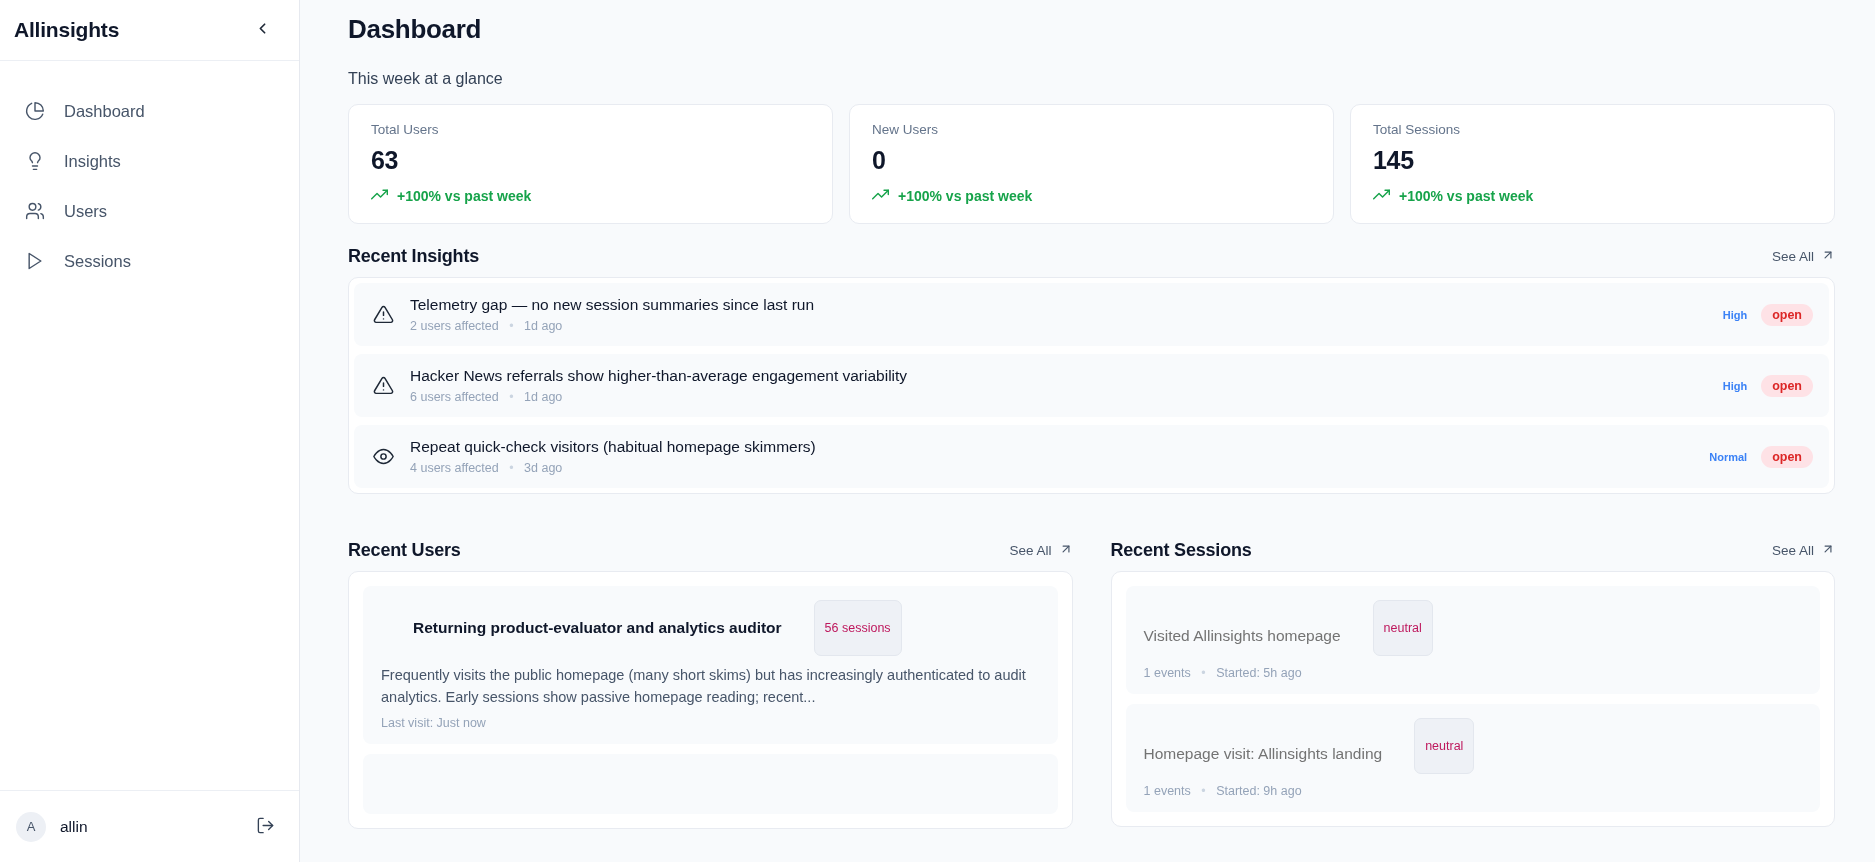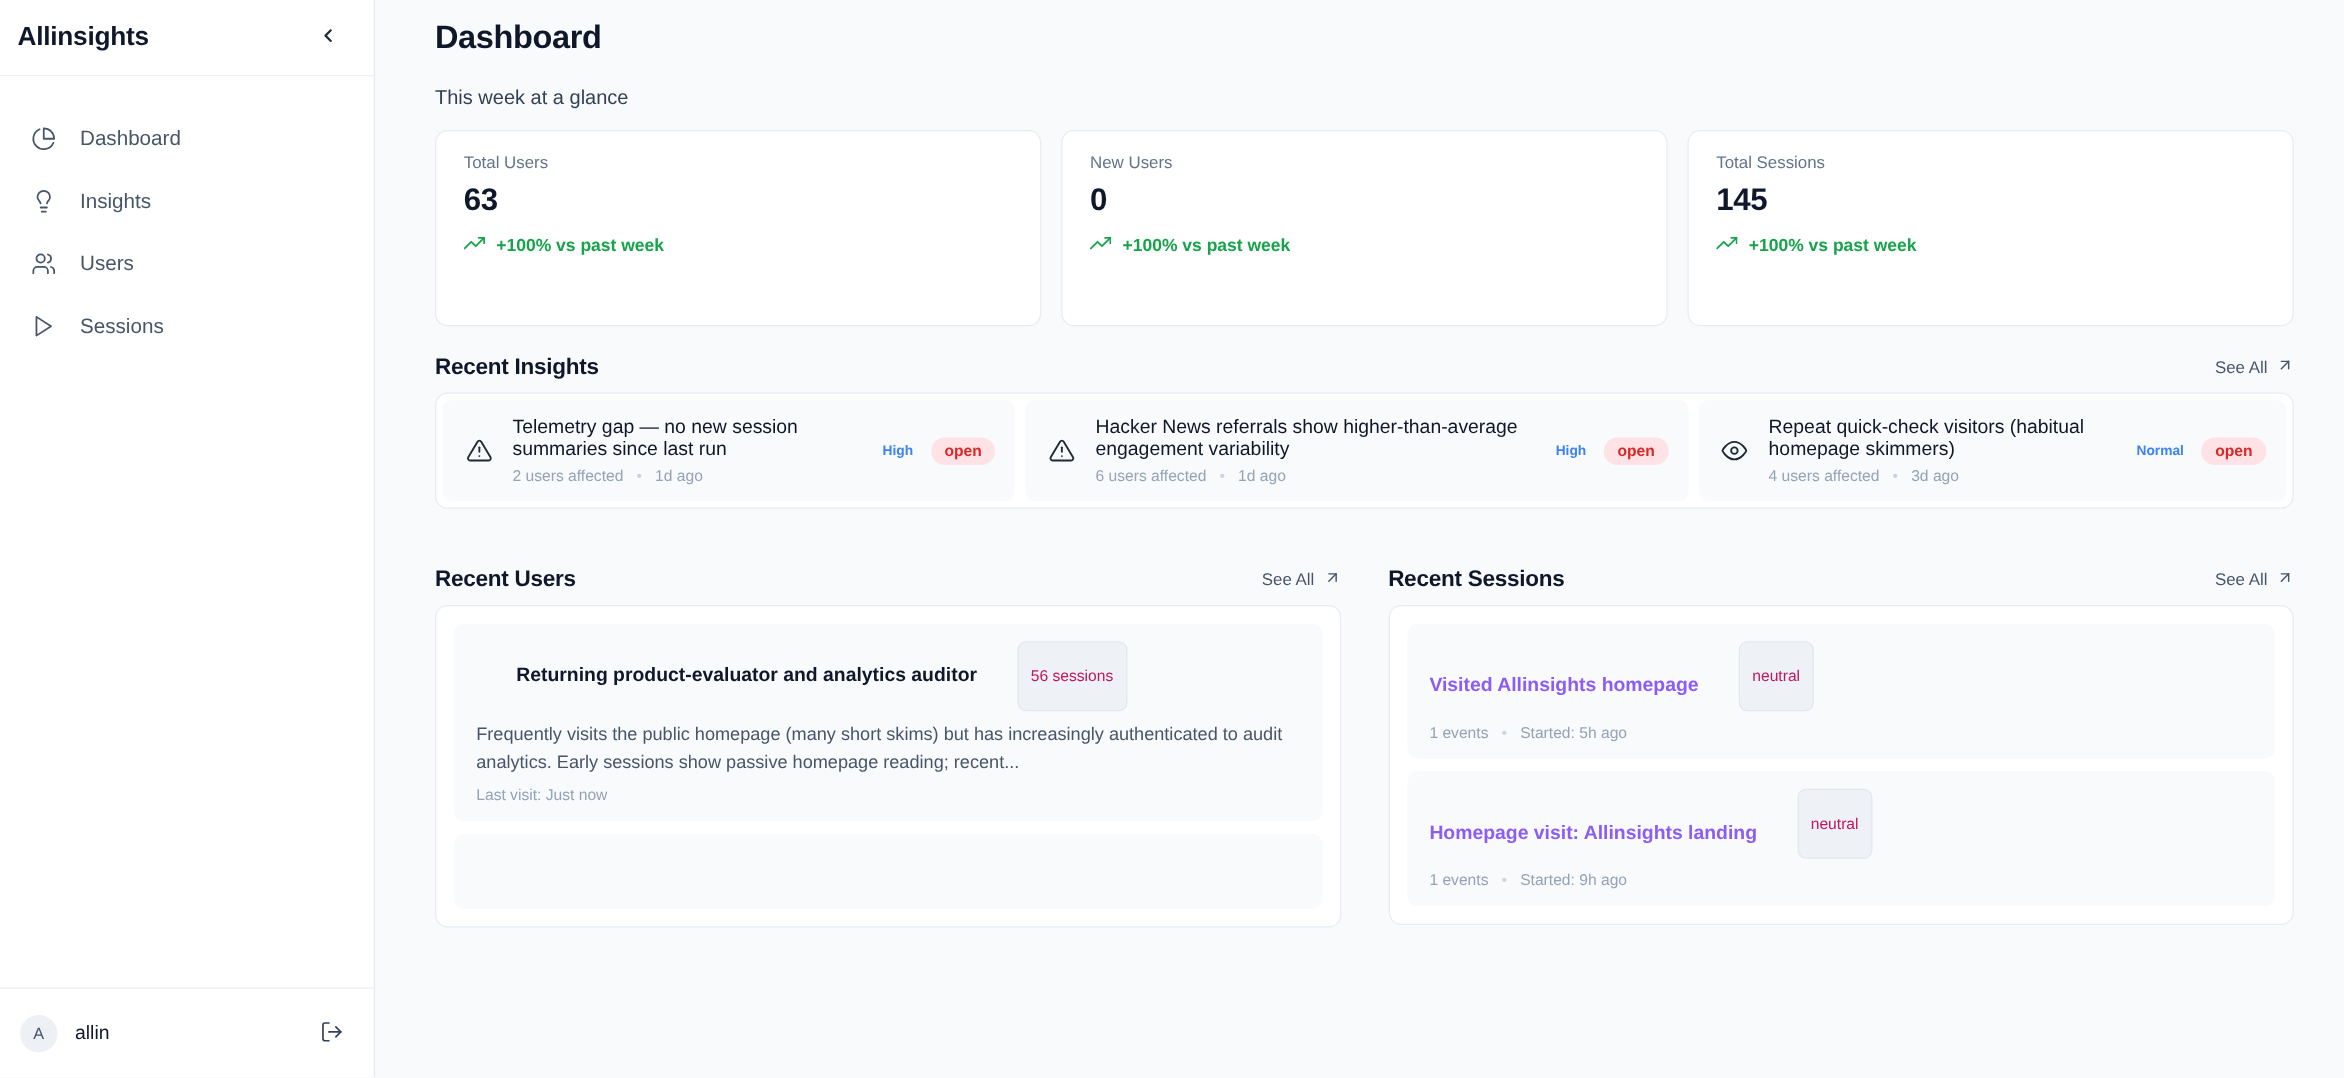--- a/index.html
+++ b/index.html
@@ -60,38 +60,38 @@
     padding: 0 40px 0 48px;
     background: #f8fafc;
   }
   .page-title { font-size: 26px; font-weight: 700; margin: 14px 0 0 0; letter-spacing: -0.3px; }
   .section-sub { font-size: 16px; color: #334155; margin: 25px 0 0 0; }
 
   
   .stats { display: flex; gap: 16px; margin-top: 16px; }
   .stat-card {
     flex: 1; background: #fff; border: 1px solid #e8ebf1; border-radius: 10px;
-    padding: 17px 22px 20px 22px; height: 157px;
+    padding: 17px 22px 20px 22px; height: 120px;
   }
   .stat-label { font-size: 13.5px; color: #64748b; }
   .stat-value { font-size: 25px; font-weight: 700; margin-top: 9px; letter-spacing: -0.3px; }
   .stat-delta { display: flex; align-items: center; gap: 9px; margin-top: 11px; font-size: 14px; color: #16a34a; font-weight: 600; }
 
   
   .sec-head {
     display: flex; align-items: center; justify-content: space-between;
     margin-top: 22px; margin-bottom: 10px;
   }
   .sec-title { font-size: 18px; font-weight: 700; letter-spacing: -0.2px; }
   .see-all { display: flex; align-items: center; gap: 7px; font-size: 13.5px; color: #475569; cursor: pointer; }
 
   
   .panel {
     background: #fff; border: 1px solid #e8ebf1; border-radius: 10px;
-    padding: 5px; display: flex; flex-direction: row; gap: 8px;
+    padding: 5px; display: flex; flex-direction: column; gap: 8px;
   }
   .insight-row {
     display: flex; align-items: center; gap: 16px;
     background: #f8fafc; border-radius: 8px; padding: 13px 16px 13px 18px;
     cursor: pointer;
   }
   .insight-ico { width: 22px; height: 22px; flex: 0 0 22px; color: #1f2937; display:flex; align-items:center; justify-content:center;}
   .insight-body { flex: 1; min-width: 0; }
   .insight-title { font-size: 15.5px; color: #0f172a; }
   .insight-meta { font-size: 12.5px; color: #94a3b8; margin-top: 5px; }
@@ -120,21 +120,21 @@
     margin-left: 20px;
   }
   .user-desc {
     font-size: 14.5px; color: #475569; margin-top: 8px; line-height: 1.53;
     display: -webkit-box; -webkit-line-clamp: 2; -webkit-box-orient: vertical; overflow: hidden;
   }
   .user-meta { font-size: 12.5px; color: #94a3b8; margin-top: 8px; }
 
   .sess-row { background: #f8fafc; border-radius: 8px; padding: 14px 18px; cursor: pointer; }
   .sess-top { display: flex; align-items: center; gap: 12px; }
-  .sess-title { font-size: 15.5px; font-weight: 700; color: #8b5cf6; margin-top: 16px; }
+  .sess-title { font-size: 15.5px; font-weight: 400; color: #737373; margin-top: 16px; }
   .sess-meta { font-size: 12.5px; color: #94a3b8; margin-top: 10px; }
   .sess-meta .dot { margin: 0 7px; color: #cbd5e1; }
 </style>
 </head>
 <body>
 
 <div class="app">
 
   <aside class="sidebar">
     <div class="sidebar-head">

